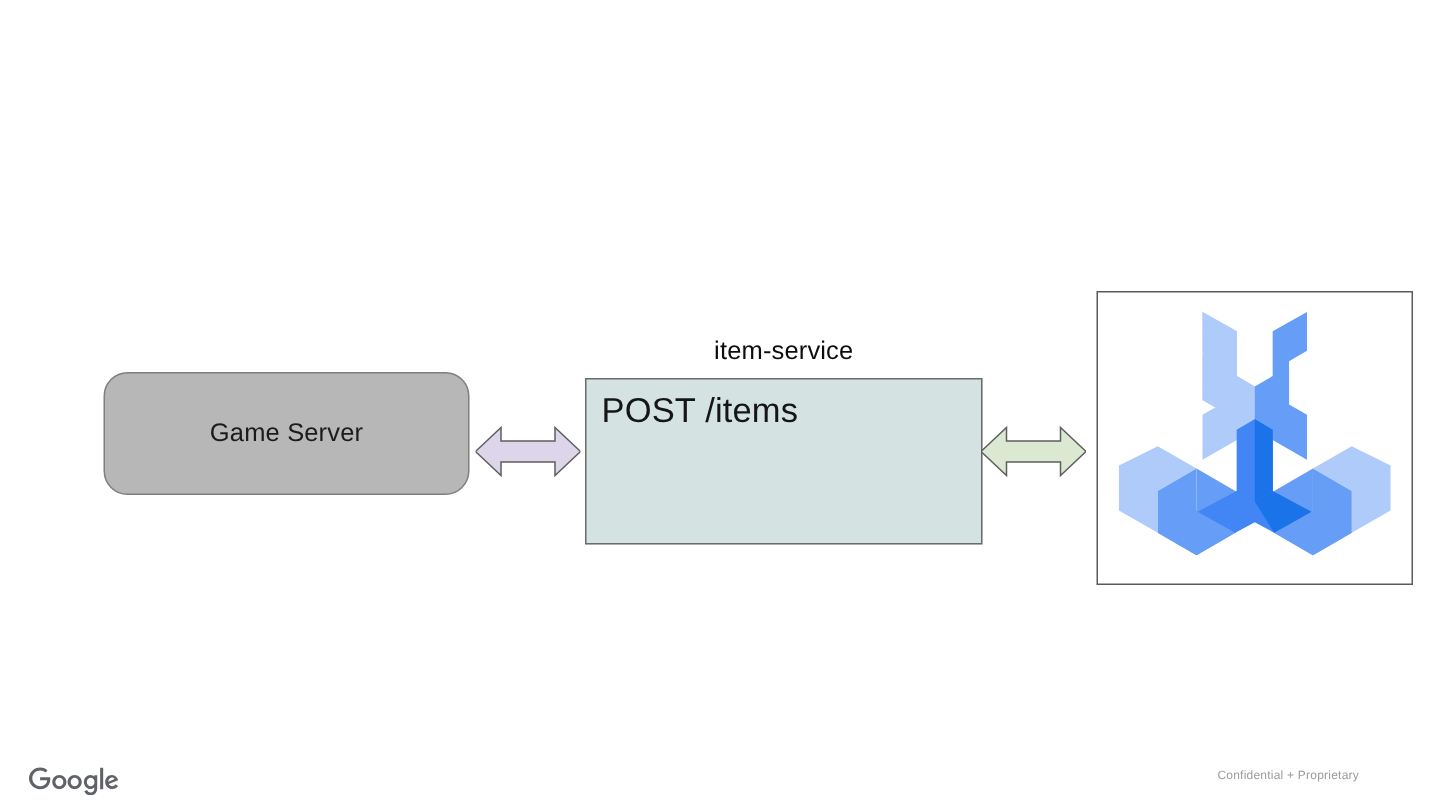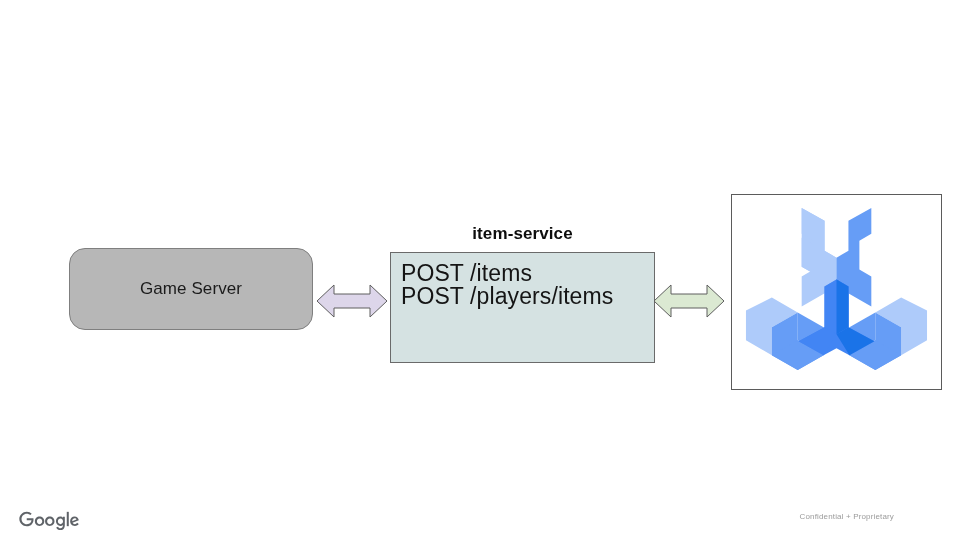--- a/index.html
+++ b/index.html
@@ -56,21 +56,21 @@
   .arrow-right { left: 654px; }
 
   
   .service-title {
     position: absolute;
     left: 390px;
     top: 224px;
     width: 265px;
     text-align: center;
     font-size: 17px;
-    font-weight: bold;
+    font-weight: normal;
     color: #0d0d0d;
     letter-spacing: 0.1px;
   }
   .service-box {
     position: absolute;
     left: 390px;
     top: 252px;
     width: 265px;
     height: 111px;
     background: #d5e2e2;
@@ -102,21 +102,21 @@
   
   .google-logo {
     position: absolute;
     left: 16px;
     top: 506px;
     height: 24px;
   }
   .google-logo svg { display: block; height: 24px; }
   .footer-note {
     position: absolute;
-    right: 66px;
+    right: 54px;
     top: 512px;
     font-size: 8px;
     color: #9b9b9b;
     letter-spacing: 0.15px;
   }
 </style>
 </head>
 <body>
 
 <div class="slide">
@@ -128,21 +128,20 @@
   <div class="arrow arrow-left">
     <svg viewBox="0 0 70 40" xmlns="http://www.w3.org/2000/svg">
       <polygon points="0,20 17,4 17,13 53,13 53,4 70,20 53,36 53,27 17,27 17,36" fill="#ddd6ea" stroke="#5e5e5e" stroke-width="1"></polygon>
     </svg>
   </div>
 
   <div class="service-title">item-service</div>
 
   <div class="service-box">
     <div class="endpoint">POST /items</div>
-    <div class="endpoint">POST /players/items</div>
   </div>
 
   <div class="arrow arrow-right">
     <svg viewBox="0 0 70 40" xmlns="http://www.w3.org/2000/svg">
       <polygon points="0,20 17,4 17,13 53,13 53,4 70,20 53,36 53,27 17,27 17,36" fill="#dbe9d2" stroke="#5e5e5e" stroke-width="1"></polygon>
     </svg>
   </div>
 
   <div class="logo-frame">
     <svg viewBox="0 0 210 195" xmlns="http://www.w3.org/2000/svg">

